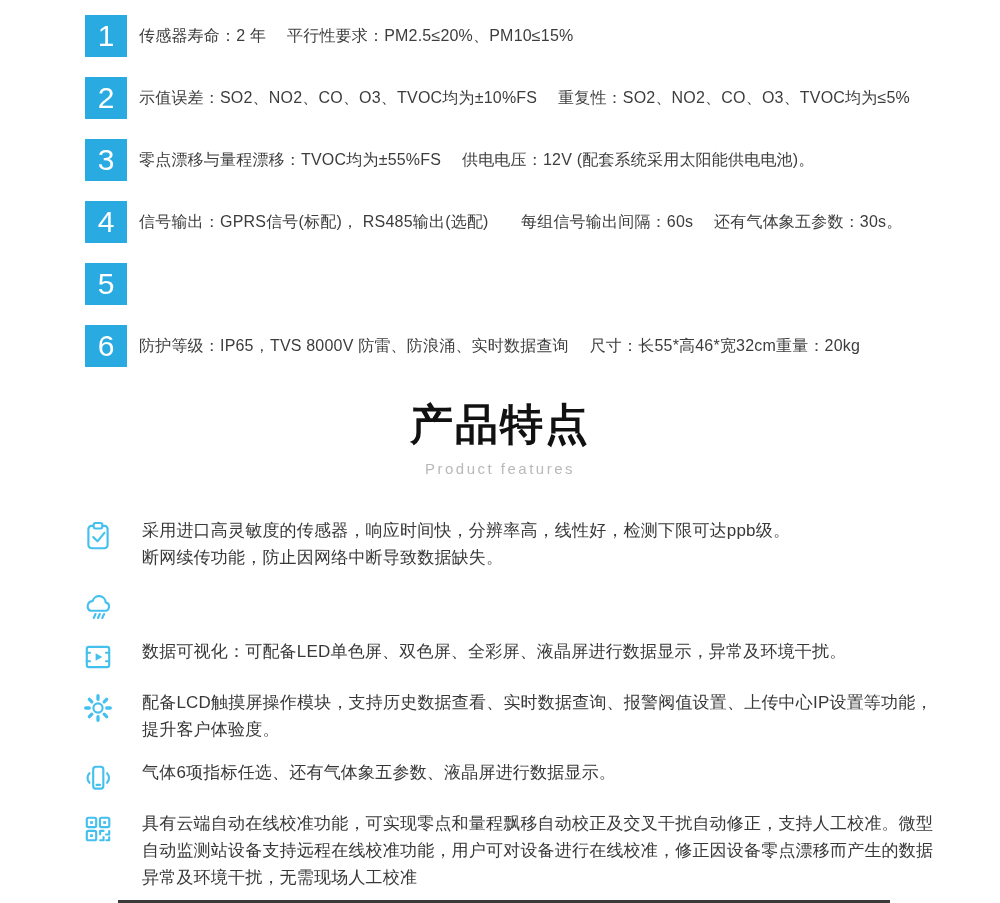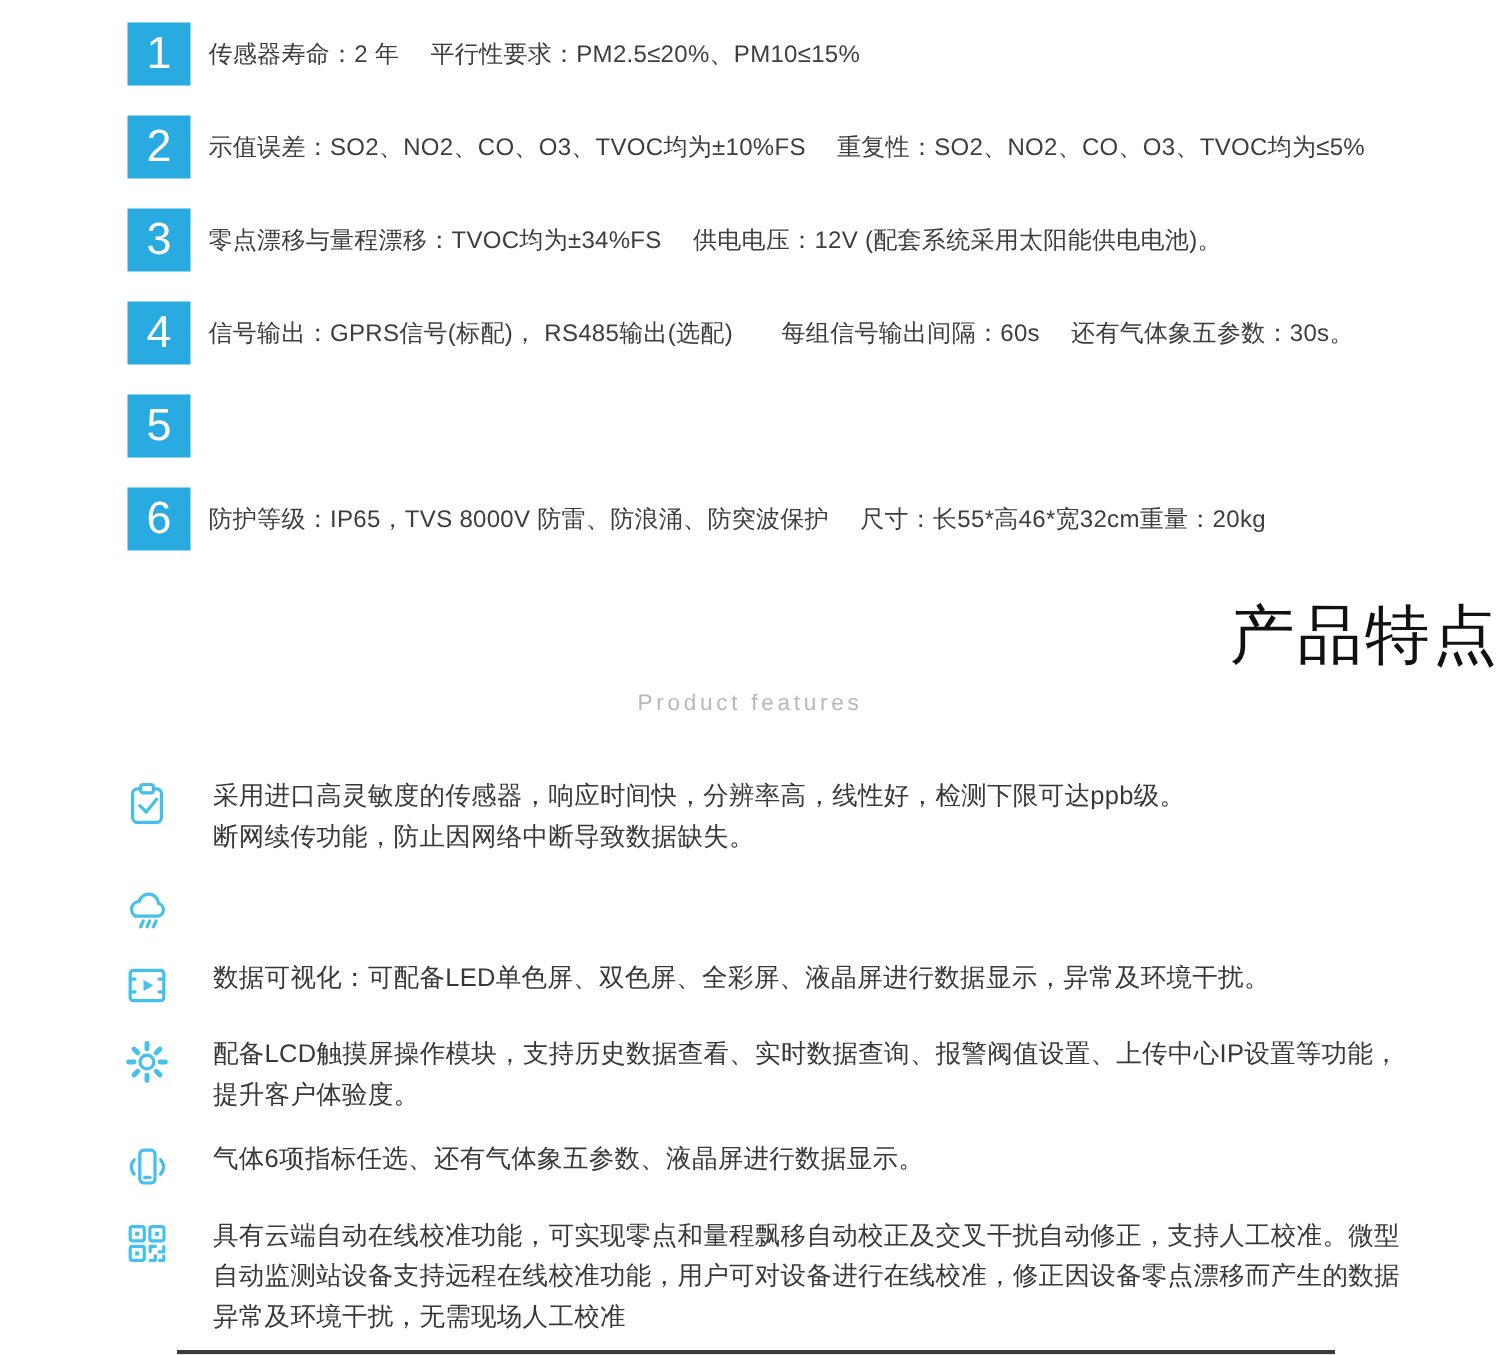--- a/index.html
+++ b/index.html
@@ -44,25 +44,24 @@
     white-space: pre-wrap;
     letter-spacing: 0.2px;
   }
   
   .section-head {
     margin-top: 34px;
     text-align: center;
   }
   .section-title {
     font-size: 43px;
-    font-weight: 400;
+    font-weight: 700;
     color: #111111;
     letter-spacing: 2px;
     line-height: 1.1;
-    text-align: right;
   }
   .section-subtitle {
     margin-top: 12px;
     font-size: 15px;
     color: #b8b8b8;
     letter-spacing: 2.5px;
   }
   
   .features {
     margin-top: 40px;
@@ -109,32 +108,32 @@
       <div class="spec-row">
         <div class="spec-num">1</div>
         <div class="spec-text">传感器寿命：2 年　 平行性要求：PM2.5≤20%、PM10≤15%</div>
       </div>
       <div class="spec-row">
         <div class="spec-num">2</div>
         <div class="spec-text">示值误差：SO2、NO2、CO、O3、TVOC均为±10%FS　 重复性：SO2、NO2、CO、O3、TVOC均为≤5%</div>
       </div>
       <div class="spec-row">
         <div class="spec-num">3</div>
-        <div class="spec-text">零点漂移与量程漂移：TVOC均为±34%FS　 供电电压：12V (配套系统采用太阳能供电电池)。</div>
+        <div class="spec-text">零点漂移与量程漂移：TVOC均为±55%FS　 供电电压：12V (配套系统采用太阳能供电电池)。</div>
       </div>
       <div class="spec-row">
         <div class="spec-num">4</div>
         <div class="spec-text">信号输出：GPRS信号(标配)， RS485输出(选配)　　每组信号输出间隔：60s　 还有气体象五参数：30s。</div>
       </div>
       <div class="spec-row">
         <div class="spec-num">5</div>
       </div>
       <div class="spec-row">
         <div class="spec-num">6</div>
-        <div class="spec-text">防护等级：IP65，TVS 8000V 防雷、防浪涌、防突波保护　 尺寸：长55*高46*宽32cm重量：20kg</div>
+        <div class="spec-text">防护等级：IP65，TVS 8000V 防雷、防浪涌、实时数据查询　 尺寸：长55*高46*宽32cm重量：20kg</div>
       </div>
     </div>
 
   <div class="section-head">
     <div class="section-title">产品特点</div>
     <div class="section-subtitle">Product features</div>
   </div>
 
   <div class="features">
       <div class="feature-row">

